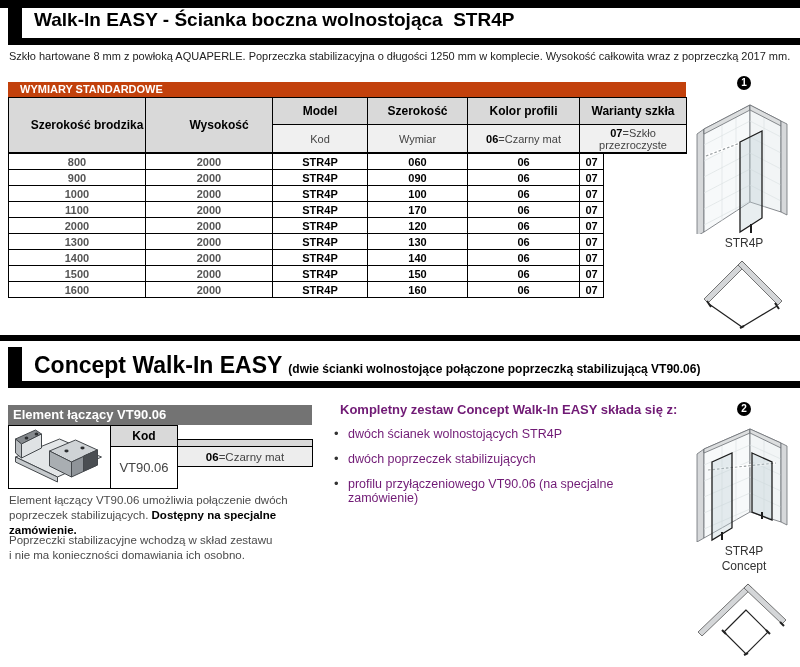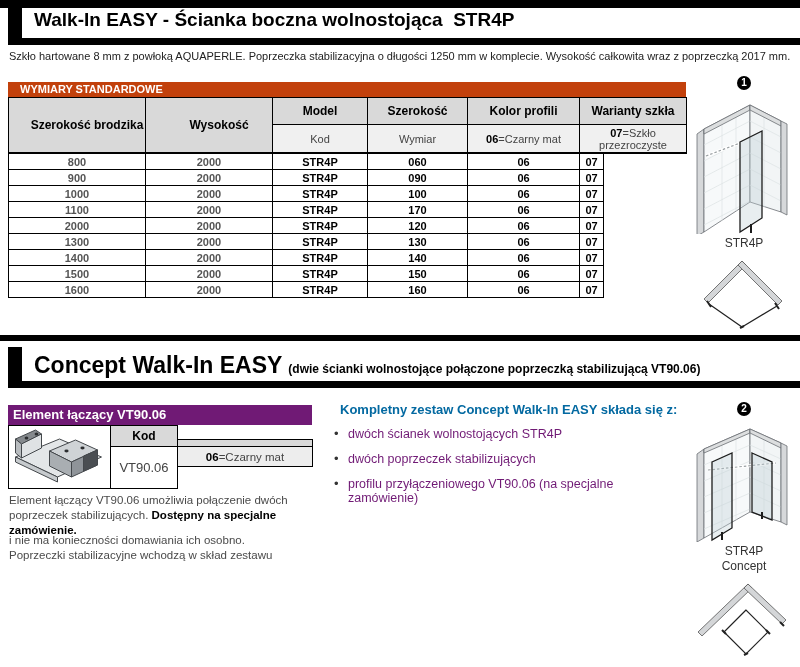--- a/index.html
+++ b/index.html
@@ -26,41 +26,41 @@
   table.dims .sub b{color:#000;}
   table.dims .span2{background:#d9d9d9;font-size:12px;font-weight:bold;padding-left:20px;}
   table.dims tbody td{height:15px;font-size:11px;}
   table.dims td.mut{color:#555;font-weight:bold;text-align:center;}
   table.dims td.str{font-weight:bold;}
   table.dims td.ghost{border:none;background:transparent;}
   table.dims thead tr:last-child th,table.dims thead tr:last-child td,
   table.dims thead .span2{border-bottom:2px solid #000;}
 
   
-  .conn-bar{left:8px;top:405px;width:304px;height:20px;background:#701a75;color:#fff;
+  .conn-bar{left:8px;top:405px;width:304px;height:20px;background:#737373;color:#fff;
             font-size:13px;font-weight:bold;line-height:20px;padding-left:5px;box-sizing:border-box;}
   .cell{position:absolute;border:1px solid #000;box-sizing:border-box;}
   .conn-img{left:8px;top:425px;width:103px;height:64px;background:#fff;}
   .conn-kod-h{left:110px;top:425px;width:68px;height:22px;background:#d9d9d9;
               font-size:12px;font-weight:bold;text-align:center;line-height:21px;}
   .conn-kolor-h{left:177px;top:425px;width:136px;height:22px;background:#d9d9d9;
               font-size:11px;font-weight:bold;text-align:center;line-height:21px;margin-top:14px;}
   .conn-kolor-v{left:177px;top:446px;width:136px;height:21px;background:#ededed;
               font-size:11.5px;text-align:center;line-height:20px;color:#444;}
   .conn-kolor-v b{color:#000;}
   .conn-kod-v{left:110px;top:446px;width:68px;height:43px;background:#fff;
               font-size:13px;color:#444;text-align:center;line-height:42px;}
   .note1{left:9px;top:493px;width:316px;font-size:11.5px;line-height:15px;color:#4a4a4a;}
   .note1 b{color:#000;}
   .note2{left:9px;top:533px;width:330px;font-size:11.5px;line-height:15px;color:#4a4a4a;}
   .note2 div{white-space:nowrap;}
 
   
   .kit{left:332px;top:402px;width:350px;}
-  .kit-h{font-size:13px;font-weight:bold;color:#0369a1;padding-left:8px;}
+  .kit-h{font-size:13px;font-weight:bold;color:#701a75;padding-left:8px;}
   ul.kit-list{list-style:none;margin:10px 0 0 0;padding:0;}
   ul.kit-list li{position:relative;padding-left:16px;margin-bottom:11px;
                  font-size:12.5px;color:#701a75;}
   ul.kit-list li::before{content:"•";position:absolute;left:2px;top:-1px;color:#333;font-size:13px;}
 
   
   .fig{display:flex;flex-direction:column;align-items:center;}
   .fig1{left:688px;top:76px;width:112px;}
   .fig2{left:688px;top:402px;width:112px;}
   .badge{width:14px;height:14px;border-radius:50%;background:#000;color:#fff;
@@ -259,22 +259,22 @@
   </div>
   <div class="cell conn-kod-h">Kod</div>
   <div class="cell conn-kolor-h">Kolor</div>
   <div class="cell conn-kolor-v"><b>06</b><span>=Czarny mat</span></div>
   <div class="cell conn-kod-v">VT90.06</div>
 
   <div class="abs note1">
     <span>Element łączący VT90.06 umożliwia połączenie dwóch poprzeczek stabilizujących. </span><b>Dostępny na specjalne zamówienie.</b>
   </div>
   <div class="abs note2">
+    <div>Poprzeczki stabilizacyjne wchodzą w skład zestawu</div>
     <div>i nie ma konieczności domawiania ich osobno.</div>
-    <div>Poprzeczki stabilizacyjne wchodzą w skład zestawu</div>
   </div>
 
   <div class="abs kit">
     <div class="kit-h">Kompletny zestaw Concept Walk-In EASY składa się z:</div>
     <ul class="kit-list">
 
         <li>dwóch ścianek wolnostojących STR4P</li>
 
         <li>dwóch poprzeczek stabilizujących</li>
 

